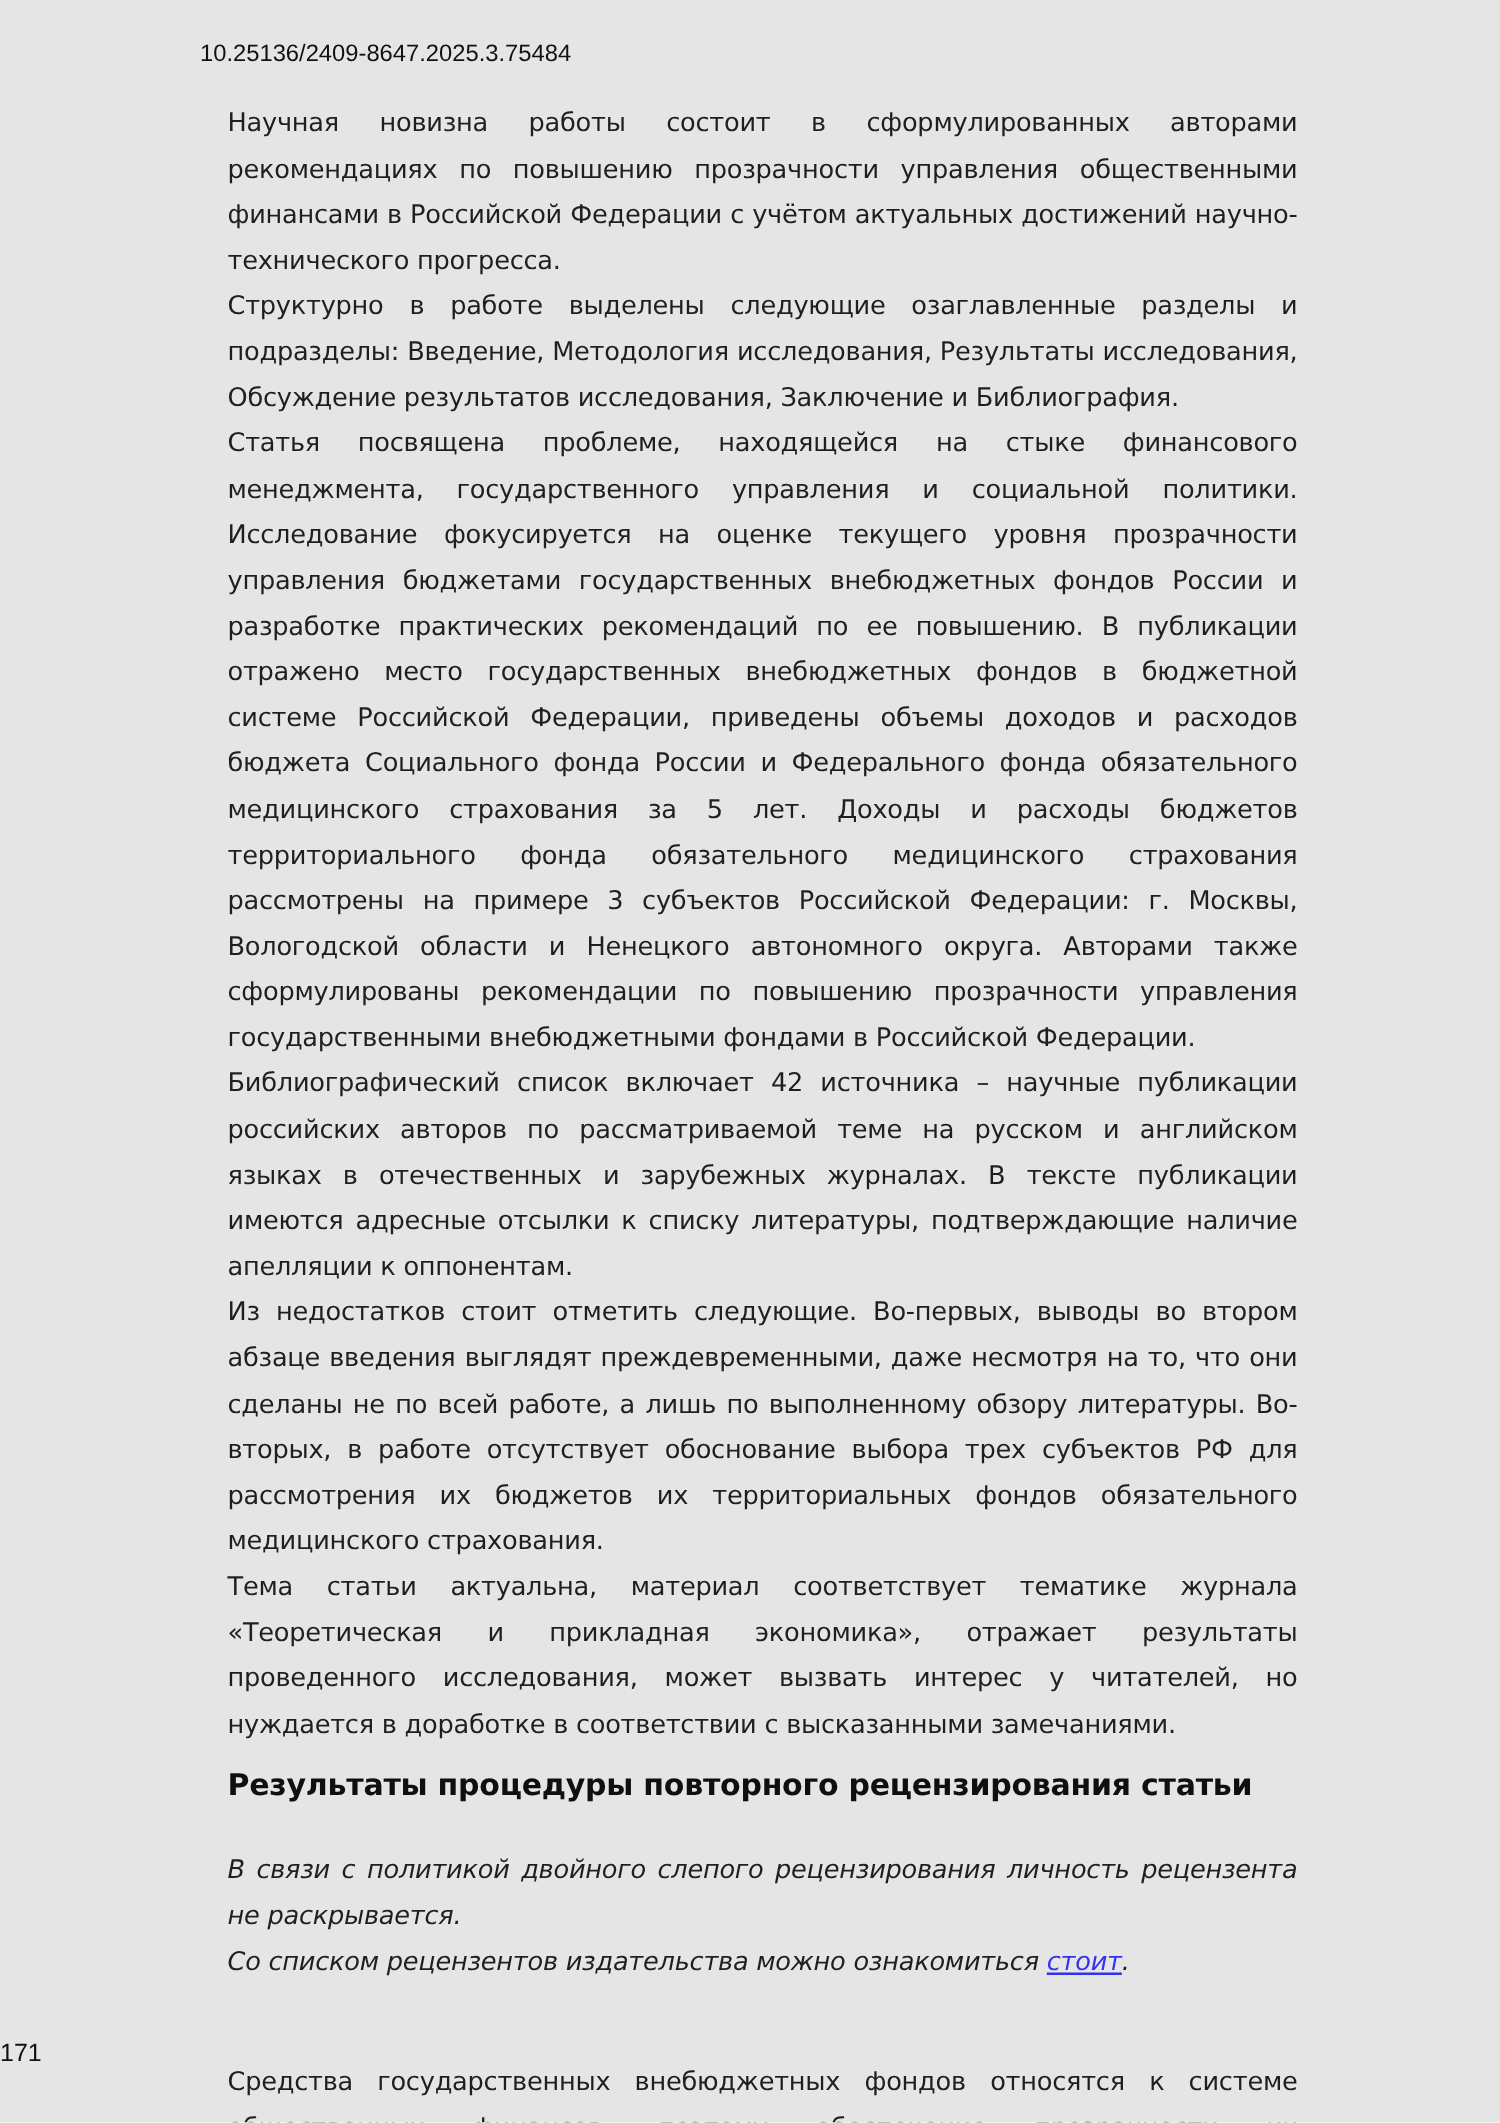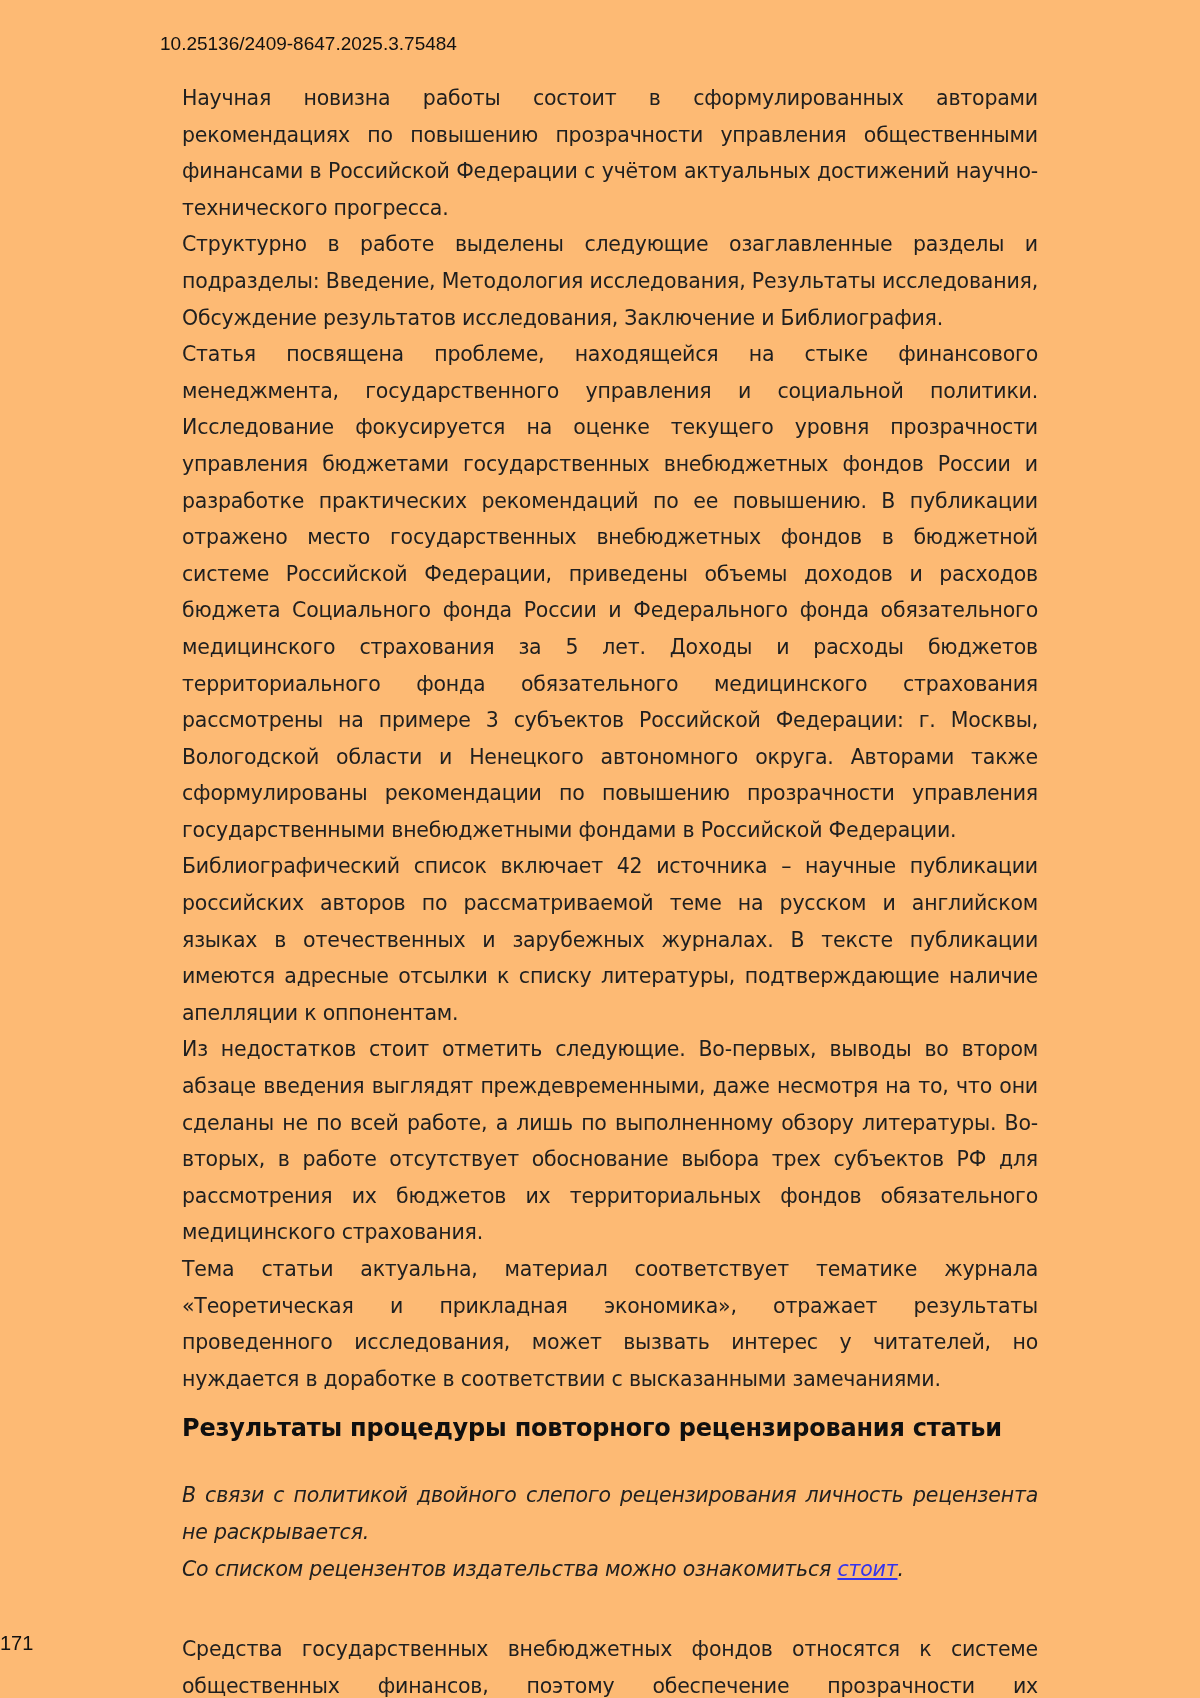--- a/index.html
+++ b/index.html
@@ -4,21 +4,21 @@
 <style>
   html, body {
     margin: 0;
     padding: 0;
     background: #ffffff;
   }
   .page {
     position: relative;
     width: 1200px;
     height: 1698px;
-    background: #fdba74;
+    background: #e5e5e5;
     overflow: hidden;
     color: #1c1c1c;
   }
   
   .header {
     position: absolute;
     top: 33px;
     left: 160px;
     right: 143px;
     display: flex;
@@ -52,21 +52,21 @@
     font-size: 24px;
     line-height: 30px;
     margin: 16px 0 34px 0;
     text-align: left;
     color: #0f0f0f;
   }
   .italic-block p {
     font-style: italic;
   }
   .italic-block {
-    margin-bottom: 44px;
+    margin-bottom: 60px;
   }
   .review-link {
     color: #3333ee;
     text-decoration: underline;
     cursor: pointer;
   }
   
   .footer {
     position: absolute;
     top: 1632px;

